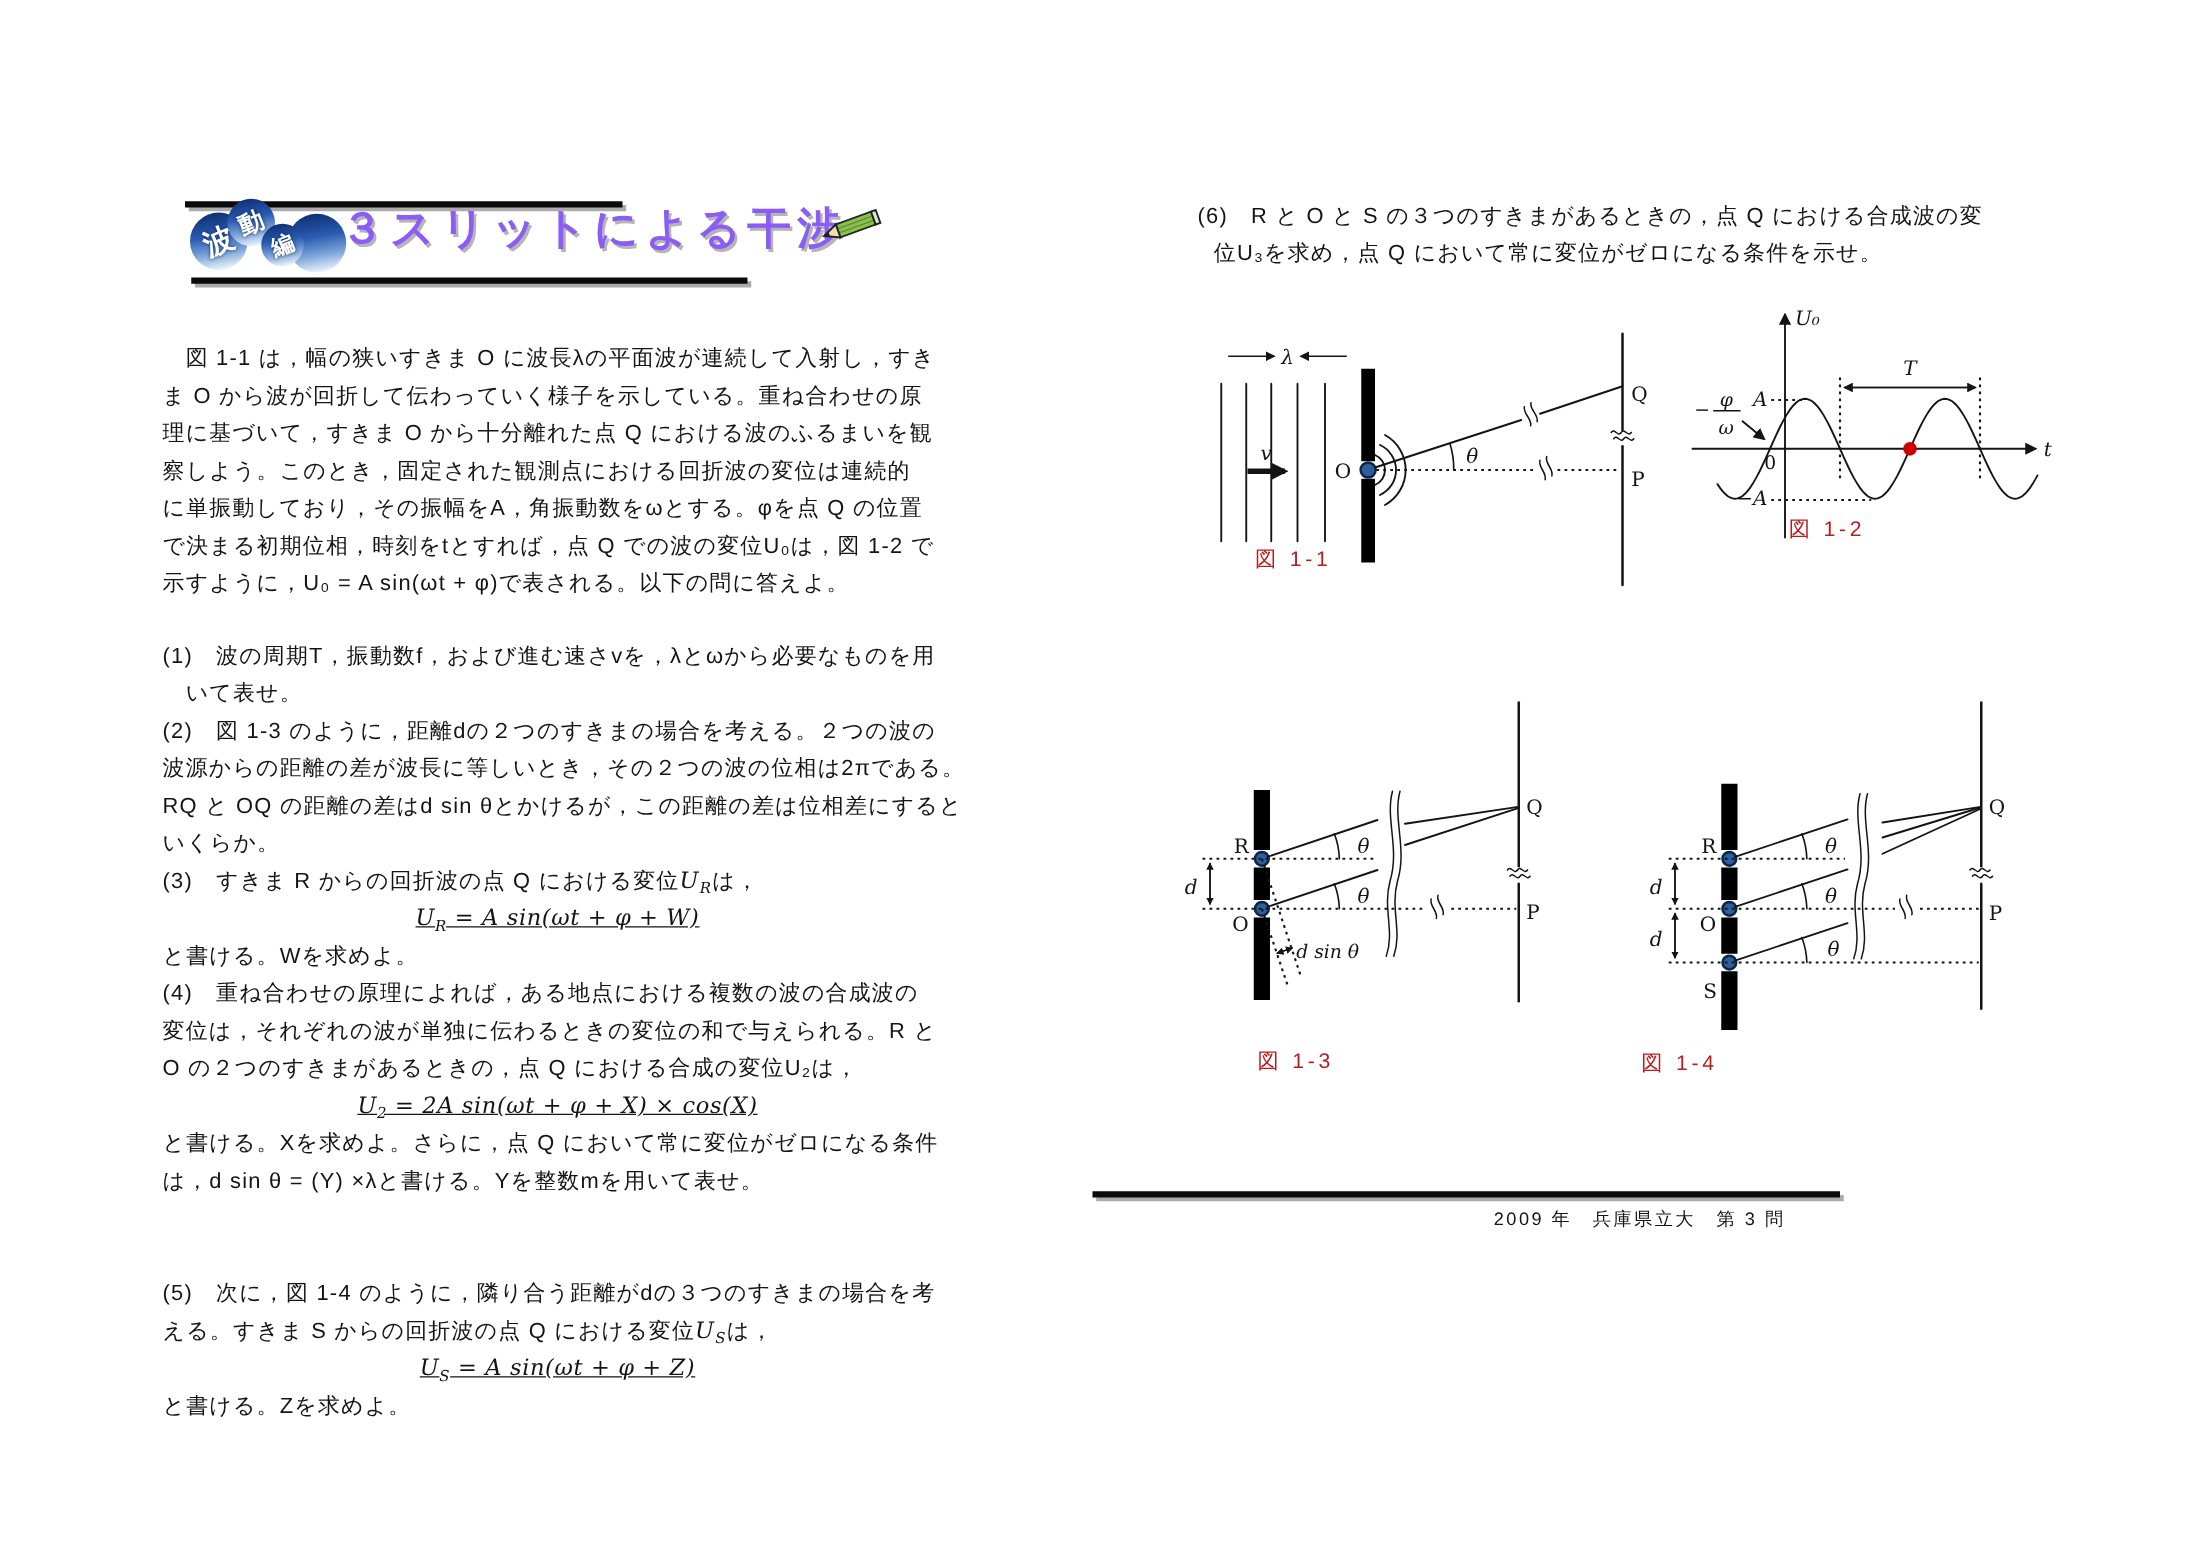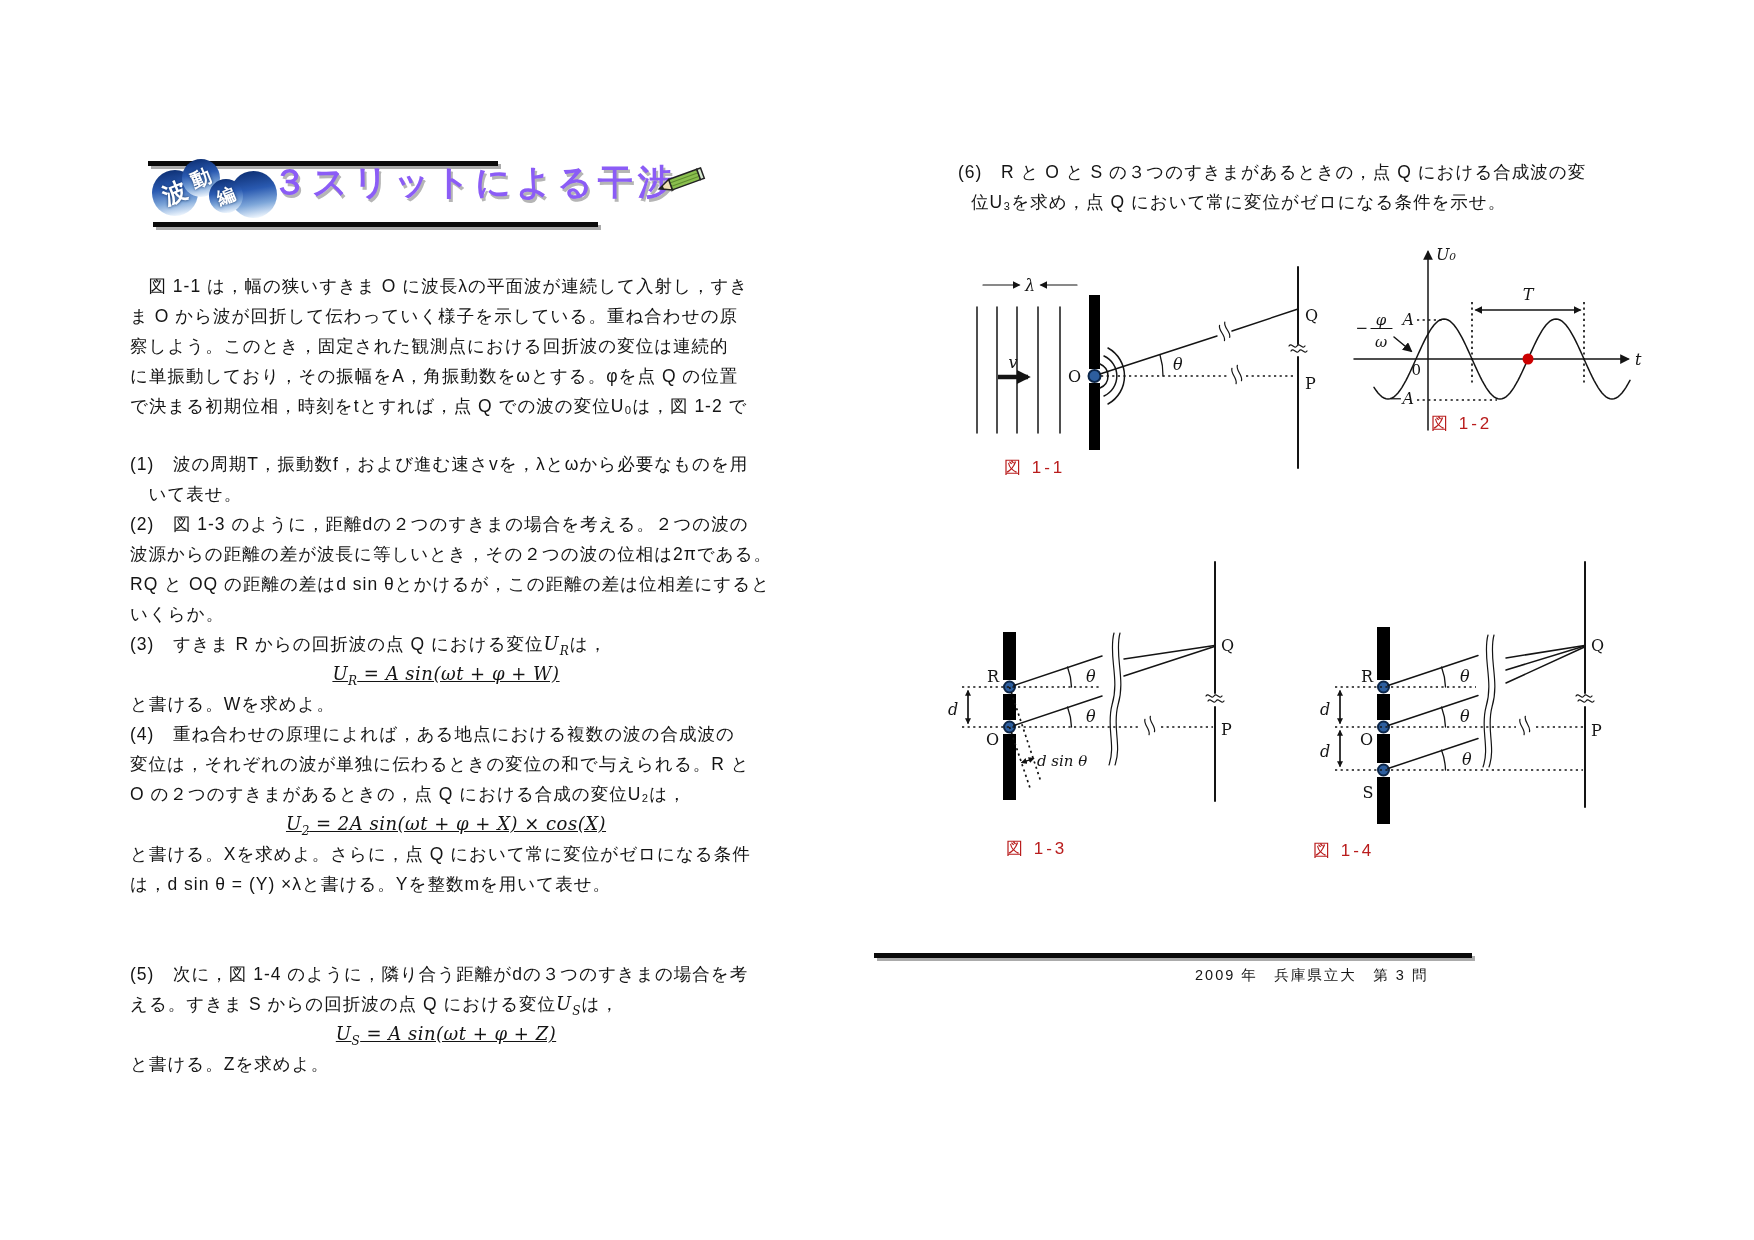--- a/index.html
+++ b/index.html
@@ -71,23 +71,25 @@
       <line x1="-22" y1="1.8" x2="8" y2="1.8" stroke="#5e8c2e" stroke-width="1"></line>
       <polygon points="8,-5.5 8,5.5 20,0" fill="#efe0b4" stroke="#222" stroke-width="1.5"></polygon>
       <polygon points="15.5,-2 15.5,2 20,0" fill="#222"></polygon>
       <rect x="-26" y="-5.5" width="4" height="11" fill="#d9ead2" stroke="#222" stroke-width="1.5"></rect>
     </g>
   </svg>
 
   <div class="leftcol">
       <div class="ln t"><span class="tx">　図 1-1 は，幅の狭いすきま O に波長λの平面波が連続して入射し，すき</span><span class="fb"></span><sub class="fs"></sub><span class="fb"></span><span class="tx"></span></div>
       <div class="ln t"><span class="tx">ま O から波が回折して伝わっていく様子を示している。重ね合わせの原</span><span class="fb"></span><sub class="fs"></sub><span class="fb"></span><span class="tx"></span></div>
+      <div class="ln t"><span class="tx">理に基づいて，すきま O から十分離れた点 Q における波のふるまいを観</span><span class="fb"></span><sub class="fs"></sub><span class="fb"></span><span class="tx"></span></div>
       <div class="ln t"><span class="tx">察しよう。このとき，固定された観測点における回折波の変位は連続的</span><span class="fb"></span><sub class="fs"></sub><span class="fb"></span><span class="tx"></span></div>
       <div class="ln t"><span class="tx">に単振動しており，その振幅をA，角振動数をωとする。φを点 Q の位置</span><span class="fb"></span><sub class="fs"></sub><span class="fb"></span><span class="tx"></span></div>
       <div class="ln t"><span class="tx">で決まる初期位相，時刻をtとすれば，点 Q での波の変位U₀は，図 1-2 で</span><span class="fb"></span><sub class="fs"></sub><span class="fb"></span><span class="tx"></span></div>
+      <div class="ln t"><span class="tx">示すように，U₀ = A sin(ωt + φ)で表される。以下の問に答えよ。</span><span class="fb"></span><sub class="fs"></sub><span class="fb"></span><span class="tx"></span></div>
       <div class="ln g28"><span class="tx"></span><span class="fb"></span><sub class="fs"></sub><span class="fb"></span><span class="tx"></span></div>
       <div class="ln t"><span class="tx">(1)　波の周期T，振動数f，および進む速さvを，λとωから必要なものを用</span><span class="fb"></span><sub class="fs"></sub><span class="fb"></span><span class="tx"></span></div>
       <div class="ln t"><span class="tx">　いて表せ。</span><span class="fb"></span><sub class="fs"></sub><span class="fb"></span><span class="tx"></span></div>
       <div class="ln t"><span class="tx">(2)　図 1-3 のように，距離dの２つのすきまの場合を考える。２つの波の</span><span class="fb"></span><sub class="fs"></sub><span class="fb"></span><span class="tx"></span></div>
       <div class="ln t"><span class="tx">波源からの距離の差が波長に等しいとき，その２つの波の位相は2πである。</span><span class="fb"></span><sub class="fs"></sub><span class="fb"></span><span class="tx"></span></div>
       <div class="ln t"><span class="tx">RQ と OQ の距離の差はd sin θとかけるが，この距離の差は位相差にすると</span><span class="fb"></span><sub class="fs"></sub><span class="fb"></span><span class="tx"></span></div>
       <div class="ln t"><span class="tx">いくらか。</span><span class="fb"></span><sub class="fs"></sub><span class="fb"></span><span class="tx"></span></div>
       <div class="ln t"><span class="tx">(3)　すきま R からの回折波の点 Q における変位</span><span class="fb">U</span><sub class="fs">R</sub><span class="fb"></span><span class="tx">は，</span></div>
       <div class="ln f"><span class="tx"></span><span class="fb">U</span><sub class="fs">R</sub><span class="fb"> = A sin(ωt + φ + W)</span><span class="tx"></span></div>
       <div class="ln t"><span class="tx">と書ける。Wを求めよ。</span><span class="fb"></span><sub class="fs"></sub><span class="fb"></span><span class="tx"></span></div>
@@ -168,21 +170,21 @@
       <line class="k k2" x1="428" y1="27" x2="428" y2="104"></line>
       <line class="k k2" x1="428" y1="117" x2="428" y2="228"></line>
       <g class="k k1" transform="translate(419,106)">
         <path d="M0,0 c2.5,-4 5.5,4 8,0 c2.5,-4 5.5,4 8,0"></path>
         <path d="M2,5 c2.5,-4 5.5,4 8,0 c2.5,-4 5.5,4 8,0"></path>
       </g>
     </g>
     <text class="mr" x="435" y="81">Q</text>
     <text class="mr" x="435" y="149">P</text>
   </svg>
-  <div class="cap" style="left:1004px;top:436px;margin-top:20px;">図 1-1</div>
+  <div class="cap" style="left:1004px;top:436px;">図 1-1</div>
 
   <svg class="fig" style="left:1340px;top:240px;" width="310" height="200" viewBox="0 0 310 200">
     <line class="k" x1="88" y1="190" x2="88" y2="12" marker-end="url(#ah)"></line>
     <text class="mi" x="96" y="20">U₀</text>
     <line class="k" x1="14" y1="119" x2="288" y2="119" marker-end="url(#ah)"></line>
     <text class="mi" x="295" y="125">t</text>
     <text class="mr m15" x="81" y="135" text-anchor="end">0</text>
 
     <polyline class="k" stroke-width="1.8" points="34,147.3 36,150.3 38,152.9 40,155.0 42,156.8 44,158.0 46,158.7 48,159.0 50,158.7 52,158.0 54,156.8 56,155.0 58,152.9 60,150.3 62,147.3 64,143.9 66,140.3 68,136.4 70,132.2 72,127.9 74,123.5 76,119.0 78,114.5 80,110.1 82,105.8 84,101.6 86,97.7 88,94.1 90,90.7 92,87.7 94,85.1 96,83.0 98,81.2 100,80.0 102,79.3 104,79.0 106,79.3 108,80.0 110,81.2 112,83.0 114,85.1 116,87.7 118,90.7 120,94.1 122,97.7 124,101.6 126,105.8 128,110.1 130,114.5 132,119.0 134,123.5 136,127.9 138,132.2 140,136.4 142,140.3 144,143.9 146,147.3 148,150.3 150,152.9 152,155.0 154,156.8 156,158.0 158,158.7 160,159.0 162,158.7 164,158.0 166,156.8 168,155.0 170,152.9 172,150.3 174,147.3 176,143.9 178,140.3 180,136.4 182,132.2 184,127.9 186,123.5 188,119.0 190,114.5 192,110.1 194,105.8 196,101.6 198,97.7 200,94.1 202,90.7 204,87.7 206,85.1 208,83.0 210,81.2 212,80.0 214,79.3 216,79.0 218,79.3 220,80.0 222,81.2 224,83.0 226,85.1 228,87.7 230,90.7 232,94.1 234,97.7 236,101.6 238,105.8 240,110.1 242,114.5 244,119.0 246,123.5 248,127.9 250,132.2 252,136.4 254,140.3 256,143.9 258,147.3 260,150.3 262,152.9 264,155.0 266,156.8 268,158.0 270,158.7 272,159.0 274,158.7 276,158.0 278,156.8 280,155.0 282,152.9 284,150.3 286,147.3 288,143.9 290,140.3"></polyline>
 

